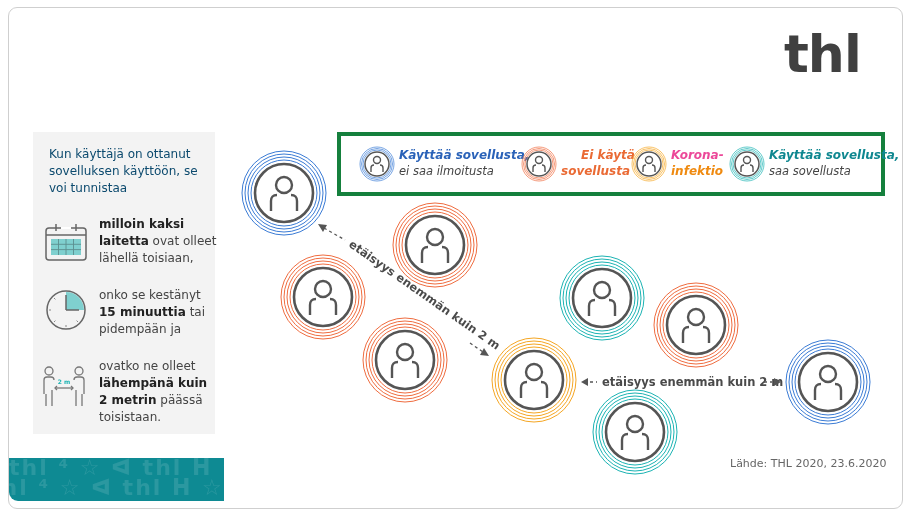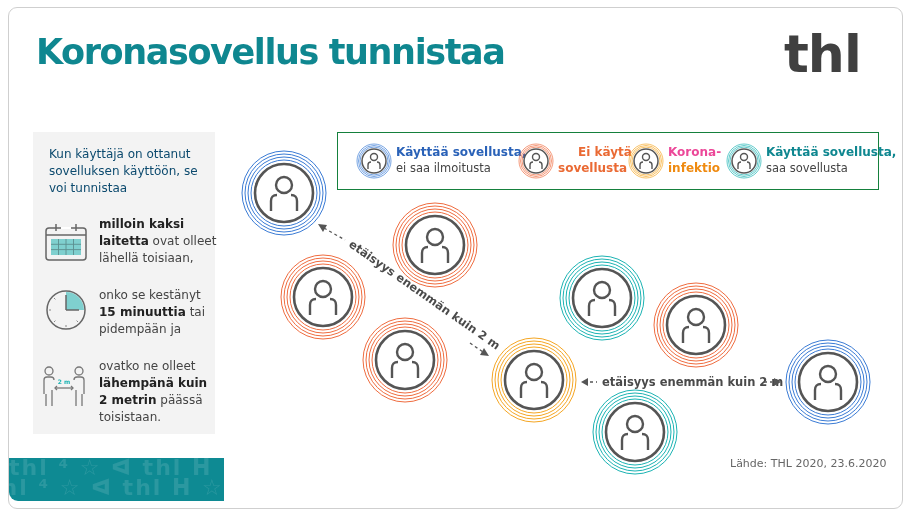--- a/index.html
+++ b/index.html
@@ -7,39 +7,38 @@
   .card { position:absolute; left:8px; top:7px; width:893px; height:500px; border:1px solid #cfcfcf; border-radius:9px; background:#fff; overflow:hidden; }
   .title { position:absolute; left:36px; top:32px; margin:0; font-family:"DejaVu Sans", sans-serif; font-weight:bold; font-size:35px; line-height:41px; color:#0f8790; letter-spacing:-1.4px; }
   .title span { display:block; }
   .logo { position:absolute; left:784px; top:24px; font-family:"DejaVu Sans", sans-serif; font-weight:bold; font-size:52px; color:#404040; letter-spacing:-1px; }
   .side { position:absolute; left:33px; top:132px; width:182px; height:302px; background:#f3f3f3; }
   .side .intro { position:absolute; left:16px; top:14px; width:165px; font-size:12px; line-height:17px; color:#0c4a6e; }
   .side .item { position:absolute; left:10px; width:170px; }
   .side .item .ic { position:absolute; left:0; top:0; width:46px; height:46px; }
   .side .item .tx { position:absolute; left:56px; top:0; width:120px; font-size:12px; line-height:17px; color:#444; }
   .side .item .tx b { color:#222; }
-  .legend { position:absolute; left:337px; top:132px; width:540px; height:56px; background:#fff; border:1px solid #15803d; }
+  .legend { position:absolute; left:337px; top:132px; width:540px; height:56px; background:#fff; border:4px solid #15803d;font-style:italic; }
   .lg { position:absolute; top:10px; height:36px; }
   .lg svg { position:absolute; left:0; top:0; }
   .lg .t1 { position:absolute; left:40px; top:1px; font-weight:bold; font-size:12px; line-height:17px; white-space:nowrap; }
   .lg .t2 { position:absolute; left:40px; top:17px; font-size:11.5px; line-height:17px; color:#444; white-space:nowrap; }
   .stage { position:absolute; left:0; top:0; }
   .dist-label { font-family:"DejaVu Sans", sans-serif; font-weight:bold; font-size:11.5px; fill:#4a4a4a; }
   .hashtag { position:absolute; left:0; top:458px; width:215px; height:43px; background:#0e8a93; overflow:hidden; }
   .hashtag .pattern { position:absolute; left:0; top:0; font-size:22px; font-weight:bold; color:rgba(255,255,255,0.12); white-space:nowrap; letter-spacing:2px; line-height:20px; }
   .hashtag .tag { position:absolute; left:28px; top:6px; font-weight:bold; font-size:24px; color:#fff; letter-spacing:-0.5px; }
   .source { position:absolute; left:730px; top:457px; font-size:11px; color:#666; }
 </style>
 </head>
 <body>
 
 <div class="card"></div>
 
 <h1 class="title">
-  <span>Koronasovellus tunnistaa</span>
 </h1>
 
 <div class="logo">thl</div>
 
 <div class="side">
   <div class="intro">Kun käyttäjä on ottanut sovelluksen käyttöön, se voi tunnistaa</div>
 
   <div class="item" style="top:84px;">
     <svg class="ic" viewBox="0 0 46 46" style="top:4px;">
       <rect x="3" y="8" width="40" height="32" rx="3" fill="none" stroke="#666" stroke-width="1.5"></rect>

